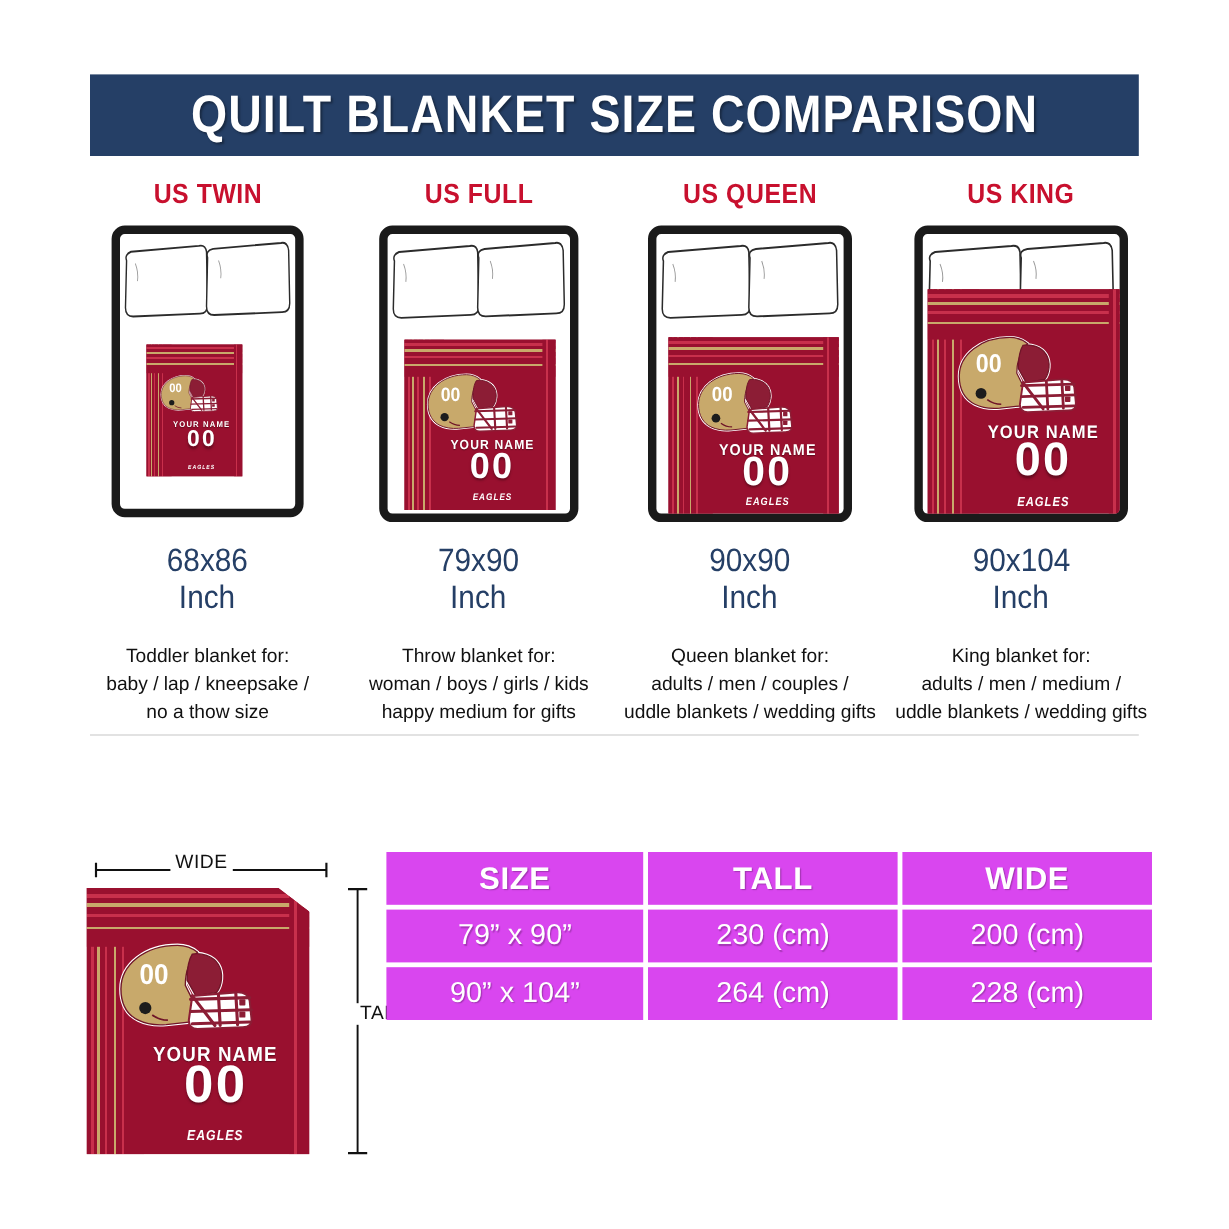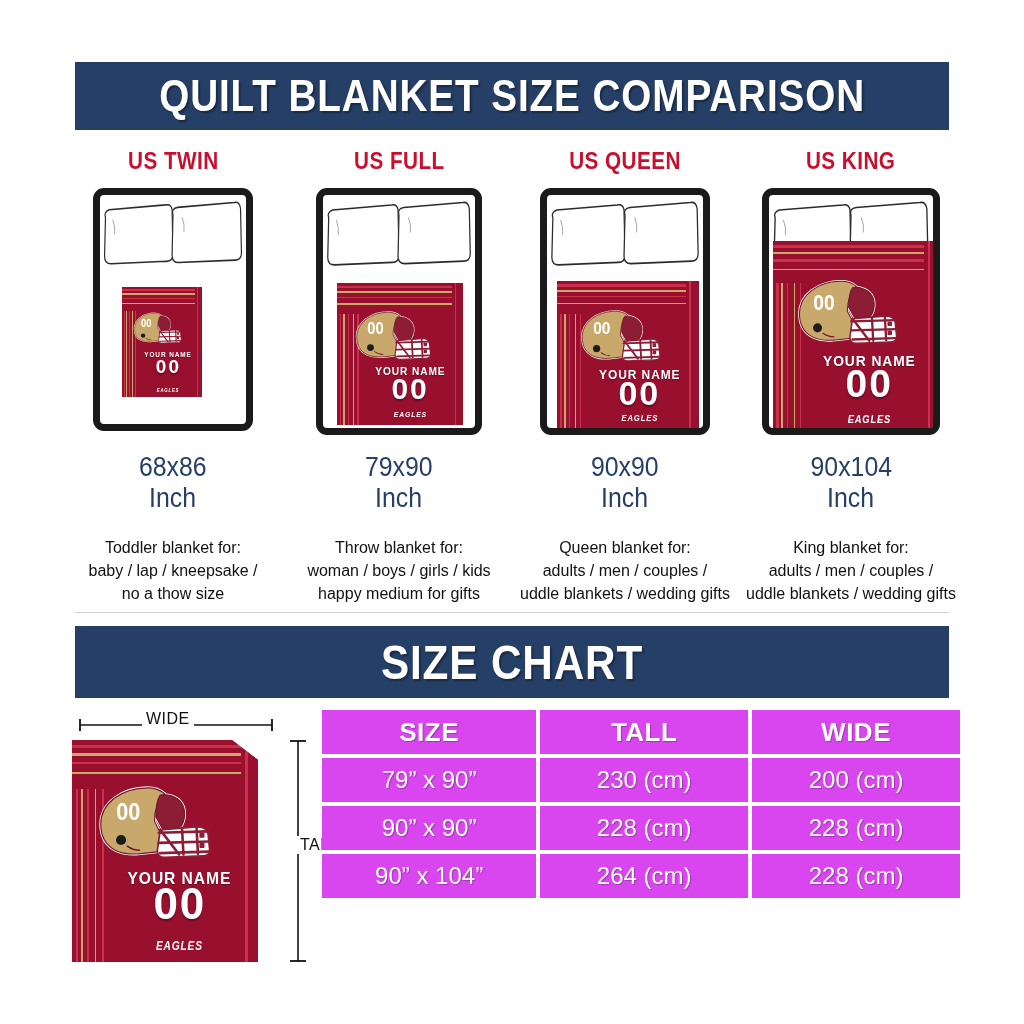--- a/index.html
+++ b/index.html
@@ -455,30 +455,27 @@
     <div class="blanket-number" style="font-size:39px;line-height:1">00</div>
     <div class="blanket-team" style="font-size:11px">EAGLES</div>
 
           </div>
         </div>
       </div>
     </div>
     <div class="dim">90x104</div>
     <div class="dim-unit">Inch</div>
     <div class="desc">King blanket for:
-adults / men / couples /
+adults / men / medium /
 uddle blankets / wedding gifts</div>
   </div>
     </div>
 
   <div class="rule" style="left:75px; top:612px; width:874px;"></div>
 
-  <div class="banner" id="banner-chart">
-    <div class="banner-text">SIZE CHART</div>
-  </div>
 
   <div class="chart-area">
 
     <div class="diagram">
 
       <svg class="dim-line-h" viewBox="0 0 196 14" preserveAspectRatio="none">
         <line x1="2" y1="7" x2="194" y2="7" stroke="#111" stroke-width="1.6"></line>
         <line x1="2" y1="1" x2="2" y2="13" stroke="#111" stroke-width="1.8"></line>
         <line x1="194" y1="1" x2="194" y2="13" stroke="#111" stroke-width="1.8"></line>
       </svg>
@@ -539,25 +536,20 @@
           <th>WIDE</th>
         </tr>
       </thead>
       <tbody id="size-table-body">
           <tr>
             <td>79” x 90”</td>
             <td>230 (cm)</td>
             <td>200 (cm)</td>
           </tr>
           <tr>
-            <td>90” x 90”</td>
-            <td>228 (cm)</td>
-            <td>228 (cm)</td>
-          </tr>
-          <tr>
             <td>90” x 104”</td>
             <td>264 (cm)</td>
             <td>228 (cm)</td>
           </tr>
         </tbody>
     </table>
   </div>
 
 </div>
 

